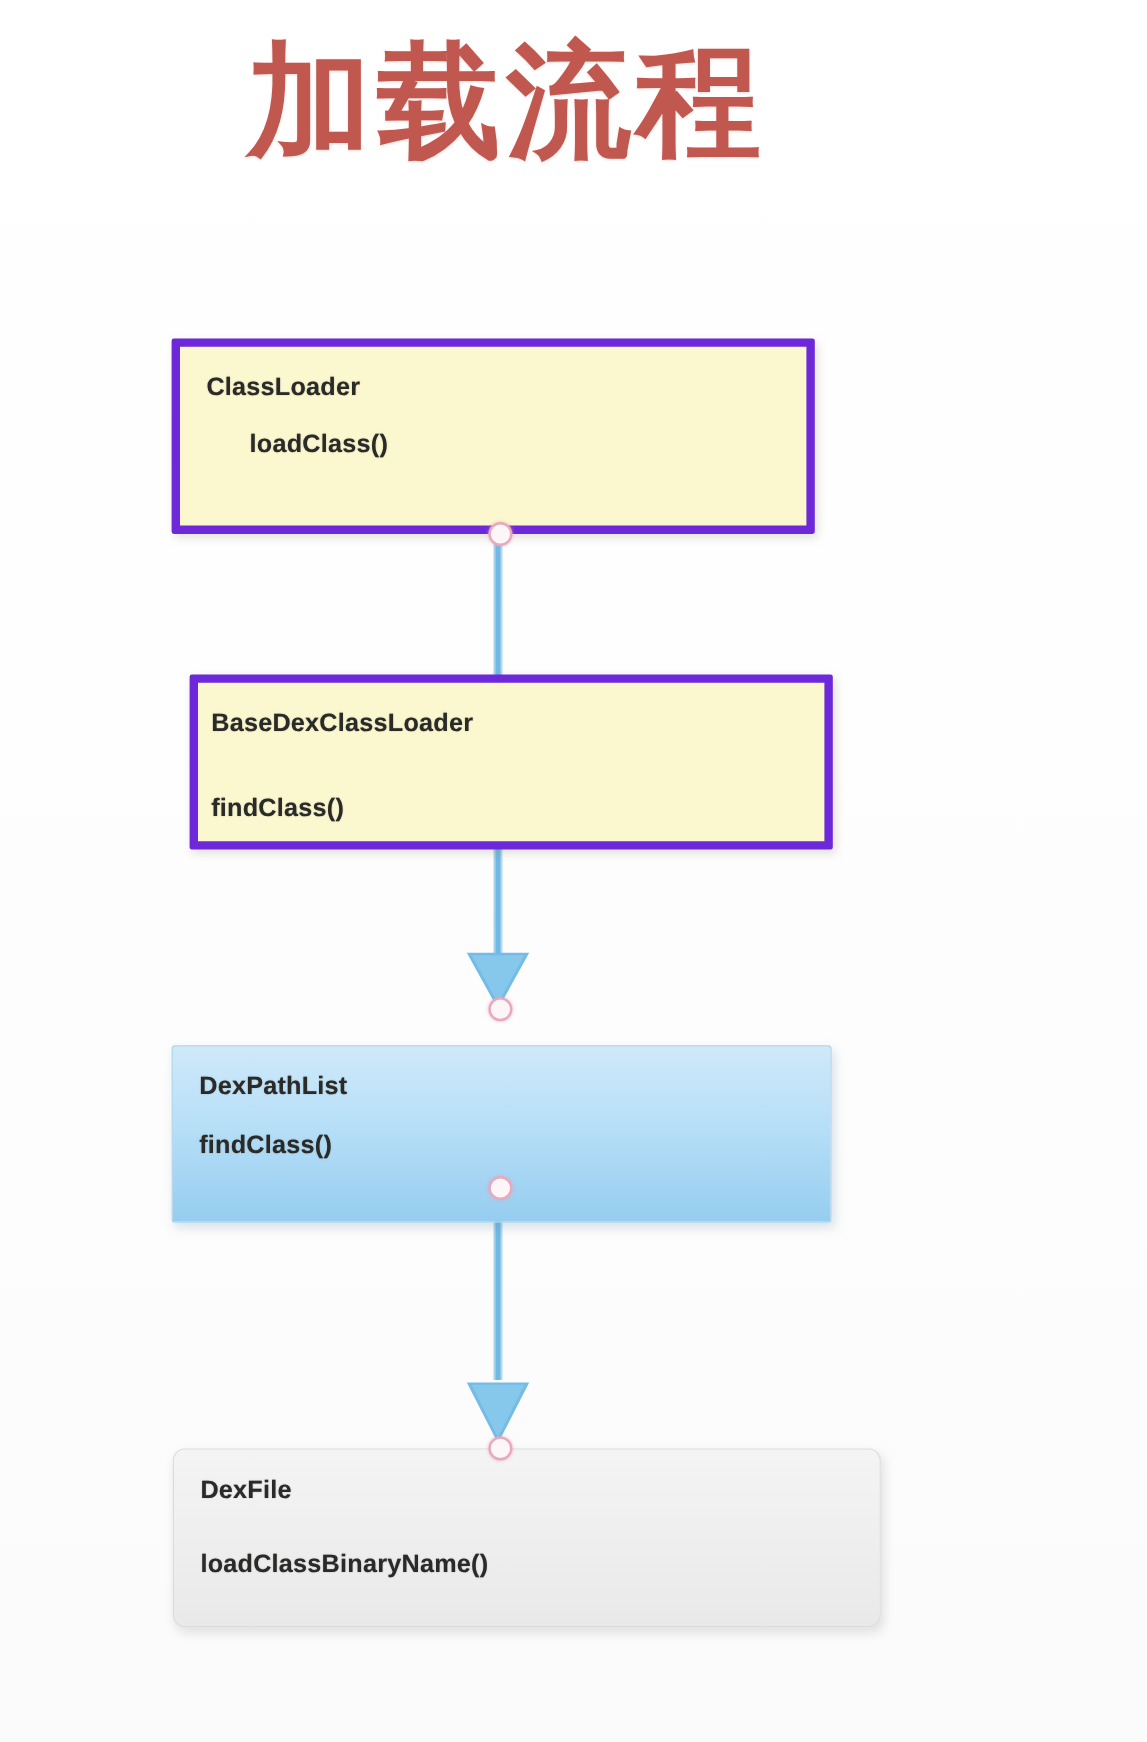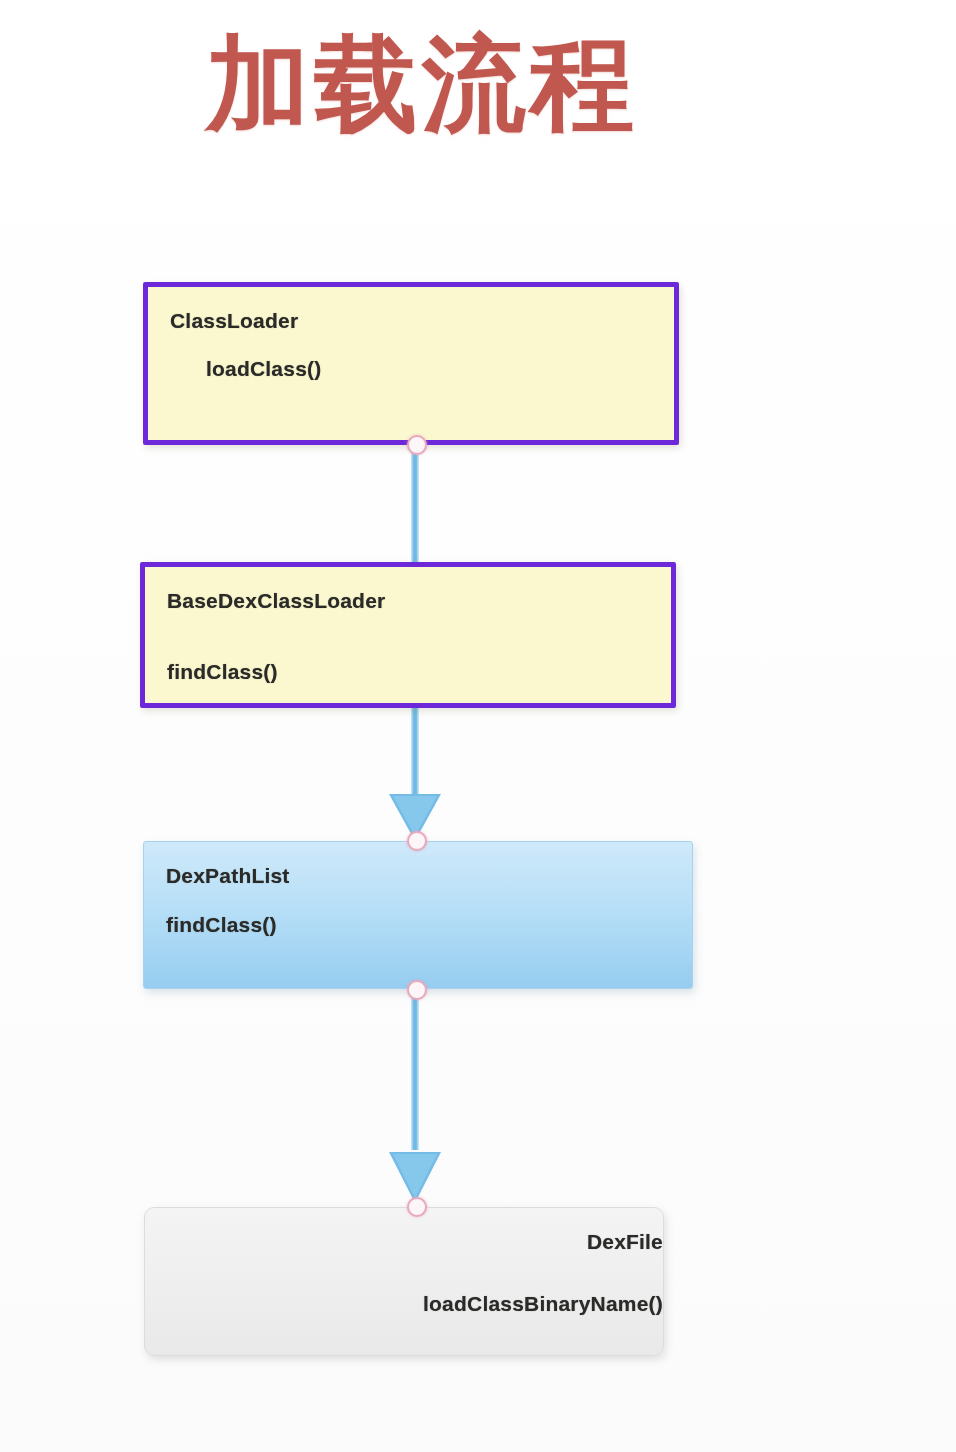--- a/index.html
+++ b/index.html
@@ -55,30 +55,31 @@
     color: #2a2a28;
     letter-spacing: 0.2px;
     white-space: nowrap;
     text-shadow: 0 0 1px rgba(60,60,55,0.55);
     font-family: "Liberation Sans", "DejaVu Sans", sans-serif;
   }
 
   
   .node.yellow {
     background: #fbf8cf;
-    border: 5px solid #6d28d9;
+    border: 7px solid #6d28d9;
     border-radius: 2px;
     box-shadow: 2px 3px 7px rgba(120,115,80,0.20);
   }
   
   .node.blue {
     background: linear-gradient(180deg, #cfe9fa 0%, #b7dff7 45%, #96cdf0 100%);
     border: 1px solid #a9d3ec;
     border-radius: 3px;
     box-shadow: 2px 4px 9px rgba(90,130,160,0.22);
+    margin-top: 30px;
   }
   
   .node.grey {
     background: linear-gradient(180deg, #f4f4f4 0%, #eeeeee 55%, #e9e9e9 100%);
     border: 1px solid #dcdcdc;
     border-radius: 10px;
     box-shadow: 2px 4px 9px rgba(130,130,130,0.22);
   }
 
   
@@ -143,26 +144,26 @@
 <div class="port" style="left:415px; top:443px;"></div>
 <div class="port" style="left:415px; top:839px;"></div>
 <div class="port" style="left:415px; top:988px;"></div>
 <div class="port" style="left:415px; top:1205px;"></div>
 
 <div class="node yellow" style="left:143px; top:282px; width:536px; height:163px;">
   <div class="n-title">ClassLoader</div>
   <div class="n-method" style="margin-top:24px;margin-left:36px;">loadClass()</div>
 </div>
 
-<div class="node yellow" style="left:140px; top:562px; width:536px; height:146px;">
+<div class="node yellow" style="left:158px; top:562px; width:536px; height:146px;padding-left:11px;">
   <div class="n-title">BaseDexClassLoader</div>
   <div class="n-method" style="margin-top:47px;">findClass()</div>
 </div>
 
 <div class="node blue" style="left:143px; top:841px; width:550px; height:148px;">
   <div class="n-title">DexPathList</div>
   <div class="n-method" style="margin-top:25px;">findClass()</div>
 </div>
 
-<div class="node grey" style="left:144px; top:1207px; width:520px; height:149px;text-align:right;">
+<div class="node grey" style="left:144px; top:1207px; width:590px; height:149px;">
   <div class="n-title">DexFile</div>
   <div class="n-method" style="margin-top:38px;">loadClassBinaryName()</div>
 </div>
 
 </body></html>

